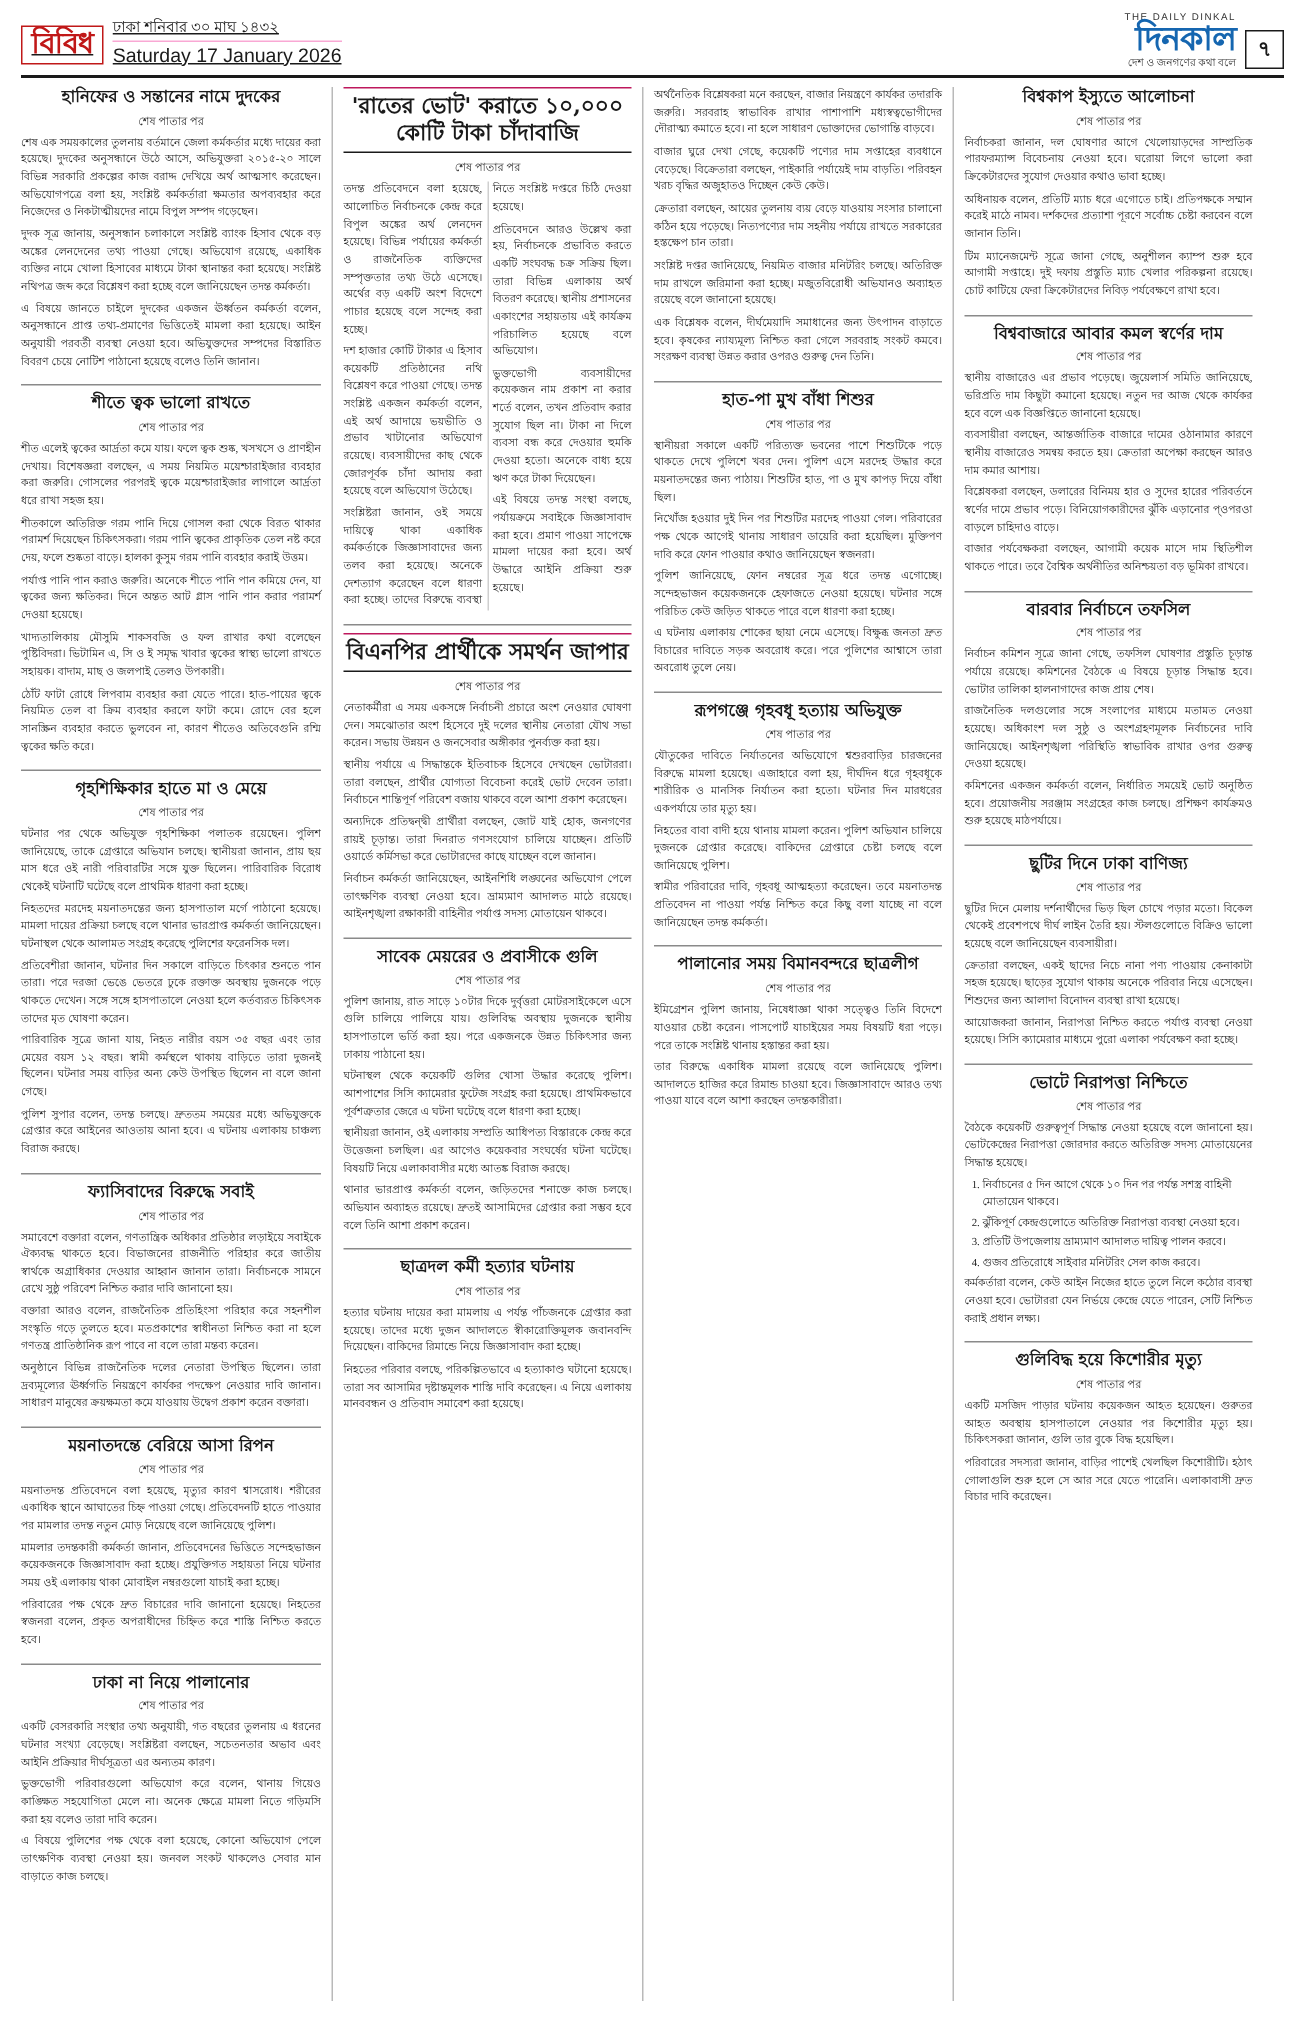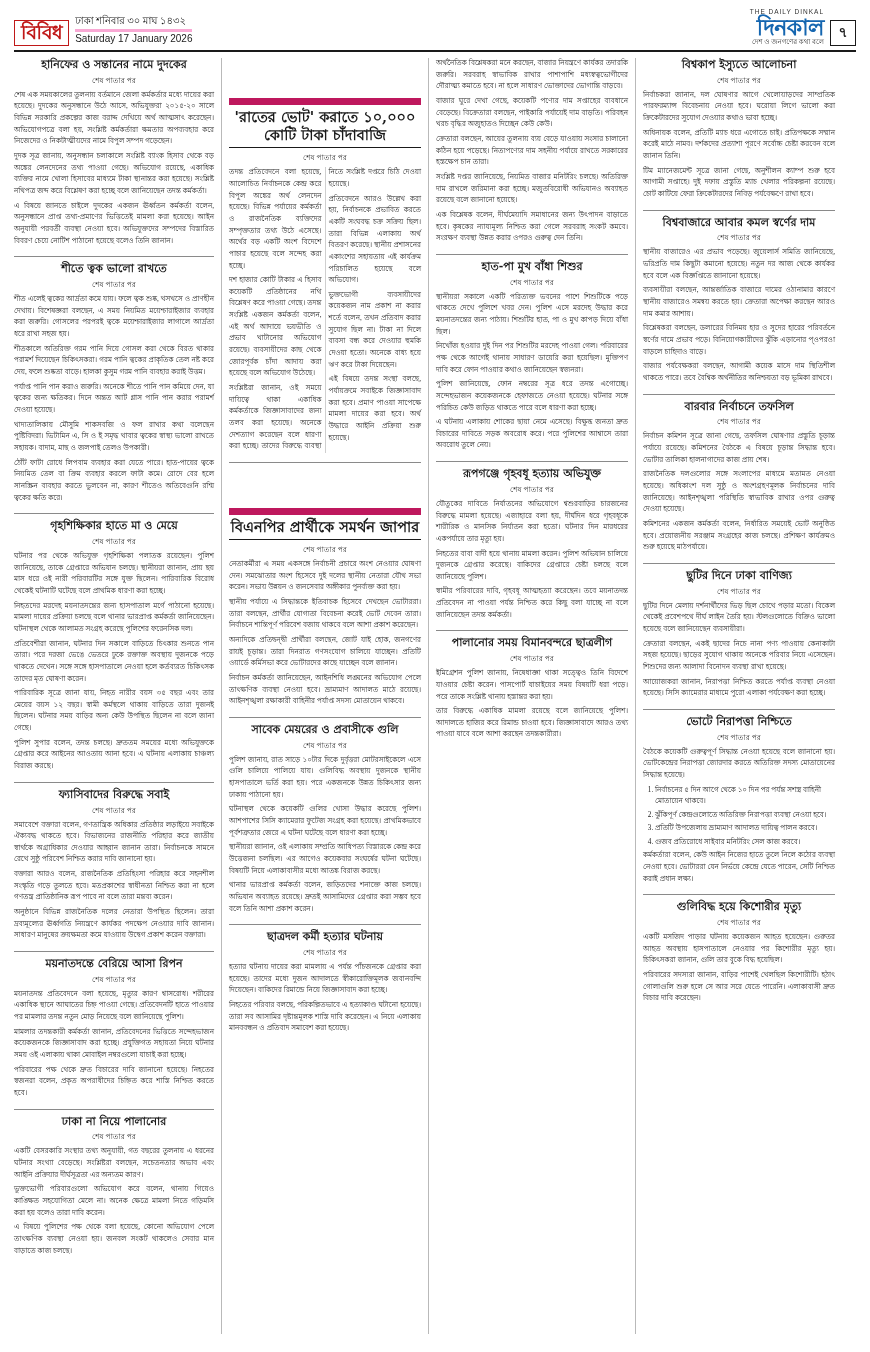--- a/index.html
+++ b/index.html
@@ -16,42 +16,42 @@
     padding:12px 14px 10px 14px;
     position:relative;
   }
   
   .masthead{
     display:flex;align-items:flex-end;justify-content:space-between;
     border-bottom:2px solid #1a1a1a;
     padding-bottom:4px;
     height:34px;
   }
-  .mast-left{display:flex;align-items:flex-end;gap:6px;}
+  .mast-left{display:flex;align-items:center;gap:6px;text-decoration:underline;}
   .mast-logo{
     font-family:"DejaVu Serif",serif;
     font-weight:bold;font-size:19px;color:#c01818;
     letter-spacing:-0.5px;
     border:1px solid #c01818;
     padding:1px 6px 2px 6px;
     line-height:1.1;
   }
   .mast-dateblock{
     font-size:9px;line-height:1.25;padding-bottom:1px;
   }
   .mast-dateblock .bn{font-size:10px;}
   .mast-dateblock .en{
-    font-family:"Liberation Sans",sans-serif;font-size:10px;
-    border-top:3px solid #f9a8d4;margin-top:1px;padding-top:1px;
+    font-family:"Liberation Sans",sans-serif;font-size:13px;
+    border-top:1px solid #f9a8d4;margin-top:1px;padding-top:1px;
   }
   .mast-right{display:flex;align-items:flex-end;gap:6px;}
   .mast-brandwrap{text-align:right;line-height:1.05;}
   .mast-brand-sub{font-size:6.5px;letter-spacing:1px;font-family:"Liberation Sans",sans-serif;color:#333;}
   .mast-brand{
-    font-family:Liberation Sans, sans-serif;font-weight:bold;font-size:22px;color:#1566b0;
+    font-family:Liberation Mono, monospace;font-weight:bold;font-size:22px;color:#1566b0;
     letter-spacing:-0.5px;
   }
   .mast-tag{font-size:7px;color:#333;}
   .pagebox{
     border:1px solid #1a1a1a;
     width:24px;height:24px;
     display:flex;align-items:center;justify-content:center;
     font-size:14px;font-weight:bold;
   }
   
@@ -77,25 +77,24 @@
   .hl{
     font-family:"DejaVu Serif",serif;
     font-weight:bold;
     text-align:center;
     line-height:1.25;
     margin:0 0 3px 0;
   }
   .hl.lg{font-size:14.5px;}
   .hl.md{font-size:11px;}
   .hl.box{
-    border-top:7px solid #be185d;
+    border-top:1px solid #be185d;
     border-bottom:1px solid #1a1a1a;
     padding:3px 0;
     margin-bottom:4px;
-    margin-top:40px;
   }
   .byline{
     font-size:7.5px;text-align:center;color:#333;margin:0 0 3px 0;
   }
   .art{margin-bottom:9px;}
   .art.sep{border-top:1px solid #8a8a8a;padding-top:5px;}
   
   .body{
     font-size:7.2px;
     line-height:1.62;

